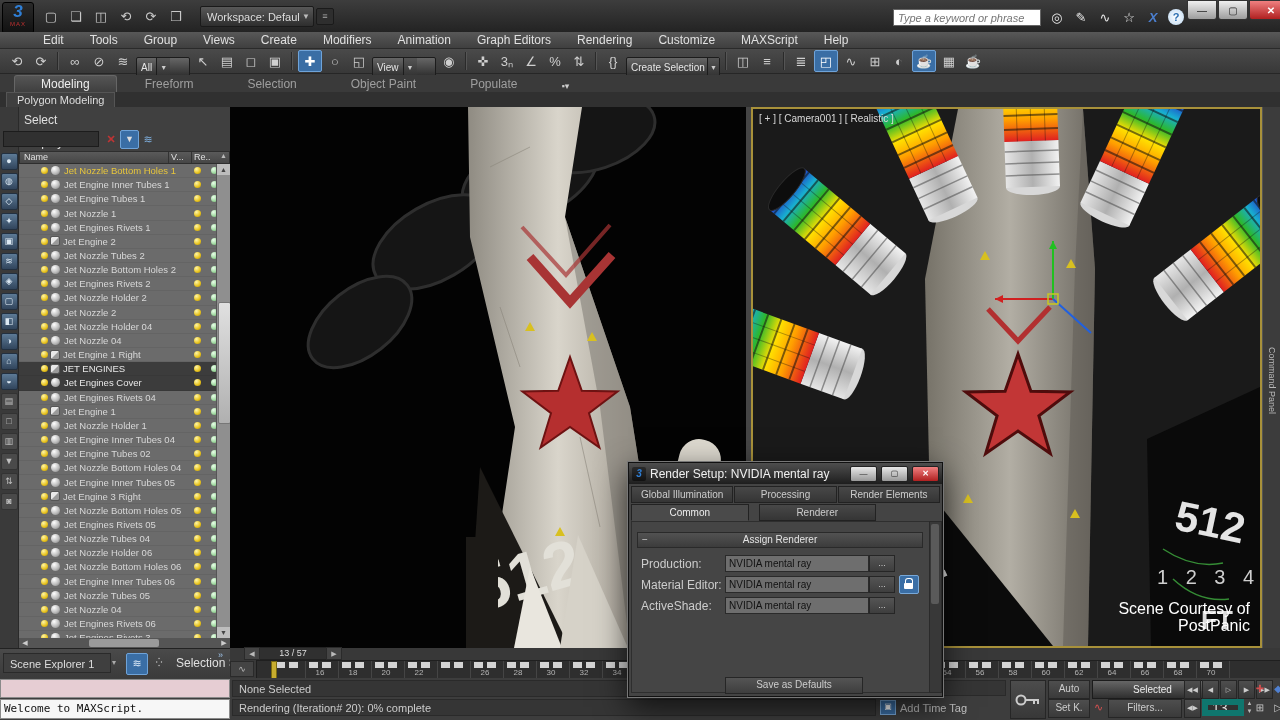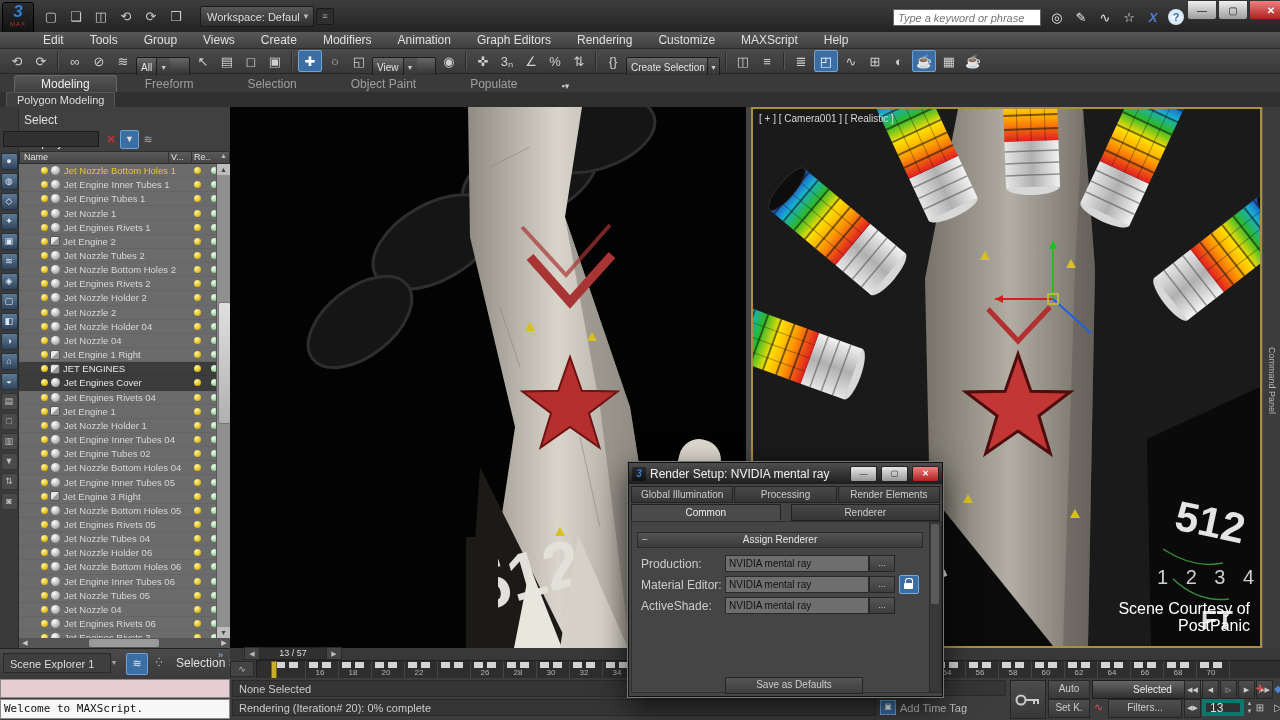--- a/index.html
+++ b/index.html
@@ -122,35 +122,35 @@
   #auto-btn{left:1048px;top:2px;width:40px;height:17px;line-height:16px;}
   #setk-btn{left:1048px;top:21px;width:40px;height:17px;line-height:16px;}
   #curve-ic{left:1091px;top:21px;width:15px;height:17px;color:#d05050;font-size:11px;line-height:17px;text-align:center;}
   #sel-dd{left:1092px;top:2px;width:88px;height:17px;background:linear-gradient(#666,#2f2f2f);border:1px solid #1c1c1c;display:flex;align-items:center;font-size:10px;color:#eee;padding-left:35px;}
   #sel-dd .lbl{flex:1;padding-left:5px;}
   #sel-dd .arr{width:13px;font-size:7px;text-align:center;}
   #filters-btn{left:1108px;top:21px;width:72px;height:17px;line-height:16px;}
   #playback{left:1184px;top:2px;display:flex;gap:1px;}
   .pb-btn{min-width:13px;height:17px;background:linear-gradient(#4e4e4e,#383838);border:1px solid #262626;color:#ccc;font-size:7px;display:flex;align-items:center;justify-content:center;padding:0 1px;}
   #keystep{left:1184px;top:21px;width:15px;height:17px;font-size:7px;line-height:16px;}
-  #frame-field{left:1202px;top:21px;width:42px;height:17px;background:#303030;border:4px solid #0f766e;color:#ddd;font-size:12px;line-height:15px;padding-left:4px;box-sizing:border-box;font-family:"Liberation Sans",sans-serif;}
+  #frame-field{left:1202px;top:21px;width:42px;height:17px;background:#303030;border:6px solid #0f766e;color:#ddd;font-size:14px;line-height:15px;padding-left:4px;box-sizing:border-box;font-family:"Liberation Sans",sans-serif;}
   #frame-spin{left:1245px;top:21px;width:9px;height:17px;font-size:6px;color:#bbb;line-height:8px;text-align:center;}
   #nav-top{left:1252px;top:2px;display:flex;gap:2px;}
   #nav-bottom{left:1252px;top:21px;display:flex;gap:2px;}
   .nav-ic{width:16px;height:17px;display:flex;align-items:center;justify-content:center;font-size:10px;color:#c8c8c8;}
   .nav-ic.red{color:#d05050;} .nav-ic.blue{color:#5080d0;}
   
   #dialog{left:628px;top:462px;width:313px;height:233px;background:#444;border:1px solid #111;outline:1px solid #777;box-shadow:0 10px 30px rgba(0,0,0,.7);z-index:10;}
   #dlg-title{left:0;top:0;width:100%;height:21px;background:linear-gradient(#4e4e4e,#1e1e1e);display:flex;align-items:center;padding:0 3px;box-sizing:border-box;gap:4px;}
   #dlg-icon{width:14px;height:14px;background:linear-gradient(#2a2a2a,#111);border-radius:2px;color:#2f7fd6;font-weight:bold;font-style:italic;font-size:10px;text-align:center;line-height:14px;}
   #dlg-title .t{flex:1;font-size:12px;color:#f0f0f0;}
   .dlg-winbtn{width:25px;height:14px;background:linear-gradient(#e8e8e8,#999);border:1px solid #222;border-radius:2px;font-size:8px;color:#222;text-align:center;line-height:13px;}
   .dlg-winbtn.close{background:linear-gradient(#f08080,#b02020);color:#fff;font-weight:bold;}
   #dlg-tabs1{left:2px;top:23px;width:309px;height:17px;display:flex;gap:1px;}
-  #dlg-tabs2{left:2px;top:41px;width:309px;height:17px;display:flex;gap:10px;}
+  #dlg-tabs2{left:2px;top:41px;width:245px;height:17px;display:flex;gap:10px;}
   .dlg-tab{flex:1;background:linear-gradient(#484848,#353535);border:1px solid #222;font-size:10px;color:#ccc;text-align:center;line-height:16px;box-sizing:border-box;}
   .dlg-tab.active{background:#4a4a4a;border-bottom:1px solid #4a4a4a;color:#eee;}
   #dlg-body{left:2px;top:58px;width:297px;height:170px;background:#454545;border:1px solid #2e2e2e;}
   #dlg-scroll{left:300px;top:58px;width:11px;height:170px;background:#383838;border:1px solid #2a2a2a;}
   #dlg-thumb{left:1px;top:2px;width:8px;height:80px;background:#5a5a5a;border-radius:2px;}
   #rollout{left:5px;top:10px;width:286px;height:16px;background:linear-gradient(#525252,#3c3c3c);border:1px solid #2a2a2a;box-sizing:border-box;}
   #rollout .minus{position:absolute;left:4px;top:1px;font-size:10px;color:#ccc;}
   #rollout .rt{display:block;text-align:center;font-size:10px;color:#e4e4e4;line-height:14px;}
   .dlg-row{position:absolute;left:5px;width:286px;height:17px;}
   .dlg-row .flabel{position:absolute;left:4px;top:2px;font-size:12px;color:#ccc;}

